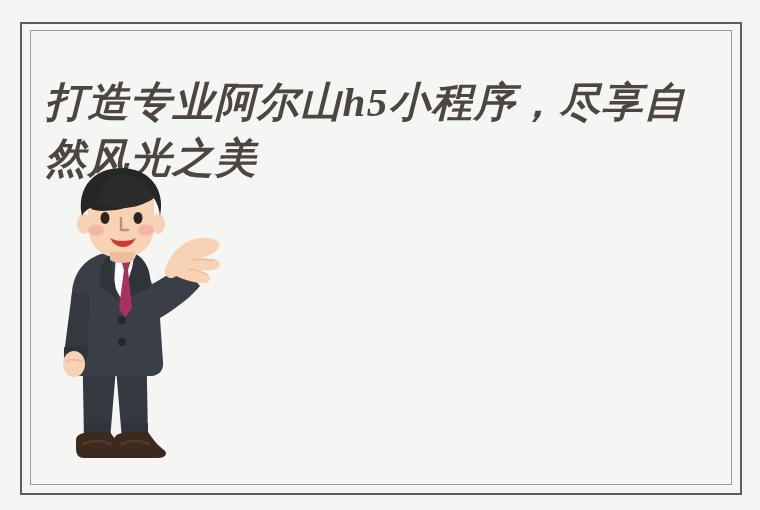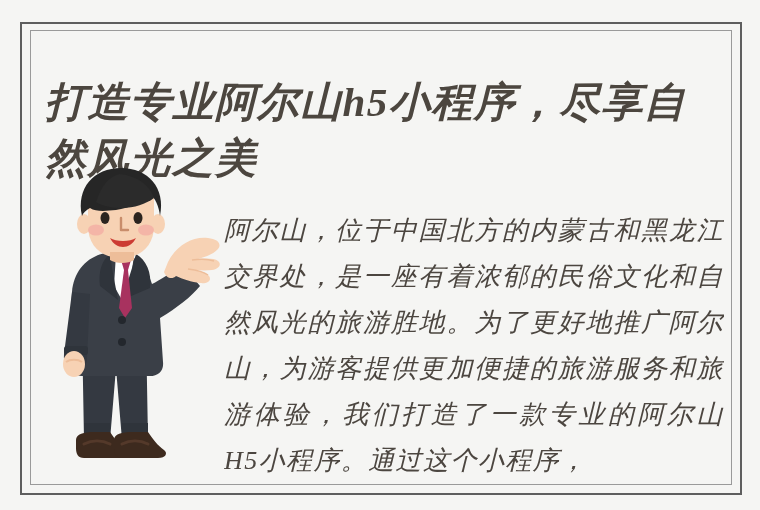--- a/index.html
+++ b/index.html
@@ -163,15 +163,14 @@
 
         <path d="M79 50 L79 62 L86 62" stroke="#c98d6b" stroke-width="2.4" fill="none" stroke-linecap="round" stroke-linejoin="round"></path>
 
         <path d="M68 70 C74 82 88 82 94 70 C88 74 74 74 68 70 Z" fill="#cc3b33"></path>
       </g>
 
       <path d="M68 84 L92 84 L92 92 C86 96 74 96 68 92 Z" fill="#edbd99"></path>
     </svg>
   </div>
 
-  <p class="body-text">阿尔山，位于中国北方的内蒙古和黑龙江交界处，是一座有着浓郁的民俗文化和自然风光的旅游胜地。为了更好地推广阿尔山，为游客提供更加便捷的旅游服务和旅游体验，我们打造了一款专业的阿尔山H5小程序。通过这个小程序，</p>
 
 </div>
 
 </body></html>

